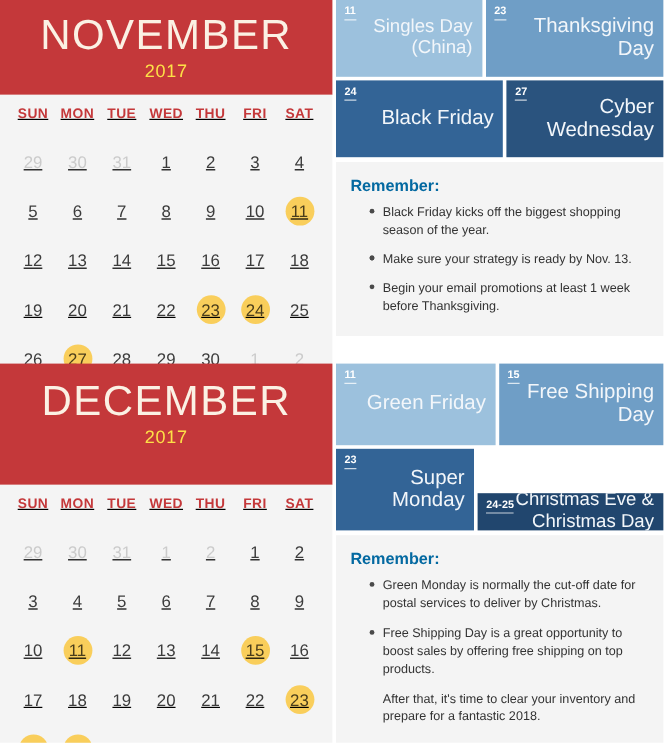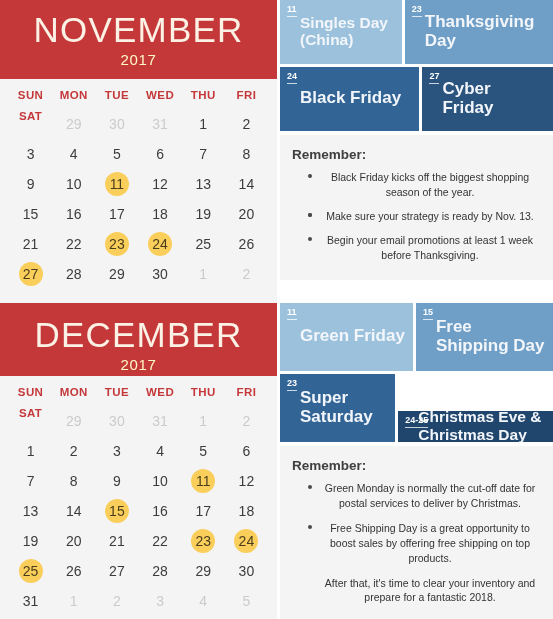--- a/index.html
+++ b/index.html
@@ -35,43 +35,44 @@
   .cal-col {
     width: 277px;
     flex: 0 0 277px;
   }
   .cal-header {
     background: #c4383a;
     text-align: center;
     color: #fdf3e7;
     padding: 12px 0 11px 0;
   }
-  #block-december .cal-header { padding: 14px 0 3px 0; }
+  #block-december .cal-header { padding: 14px 0 31px 0; }
   .cal-month-name {
     font-size: 35px;
     letter-spacing: 1.2px;
     line-height: 1.02;
     font-weight: 400;
     color: #fbf1e4;
   }
   .cal-year {
     font-size: 15px;
     letter-spacing: 0.6px;
     margin-top: 3px;
-    color: #fef9c3;
+    color: #fde047;
   }
   .cal-body {
     background: #f4f4f4;
     padding: 10px 9px 16px 9px;
   }
   #block-december .cal-body { padding-bottom: 22px; }
   .cal-grid {
     display: grid;
-    grid-template-columns: repeat(6, 1fr);
-    row-gap: 2px;
+    grid-template-columns: repeat(7, 1fr);
+    row-gap: 13px;
+    text-decoration: underline;
   }
   .dow {
     text-align: center;
     color: #c4383a;
     font-size: 11.5px;
     font-weight: 700;
     letter-spacing: 0.4px;
     padding-bottom: 7px;
   }
   .daycell {
@@ -130,53 +131,51 @@
     font-size: 9px;
     font-weight: 700;
     line-height: 1.1;
     color: #ffffff;
     border-bottom: 1px solid rgba(255,255,255,0.75);
     padding-bottom: 1px;
   }
   .event-title {
     font-size: 17px;
     line-height: 1.12;
-    text-align: left;
+    text-align: right;
     color: #f2f6fa;
     width: 100%;
     padding-left: 12px;
     box-sizing: border-box;
-    font-weight: bold;
   }
   .event-card.sz-s .event-title { font-size: 15.5px; }
 
   .tone-light  { background: #9cc1dd; }
   .tone-mid    { background: #6f9ec6; }
   .tone-dark   { background: #336496; }
   .tone-darker { background: #2a537e; }
   .tone-navy   { background: #21466e; margin-top: 37px; }
 
   
   .remember {
     background: #f4f4f4;
     margin-top: 4px;
     padding: 12px 12px 14px 10px;
   }
   #block-december .remember { padding-bottom: 18px; }
   .remember-title {
     font-size: 13.5px;
     font-weight: 700;
-    color: #404040;
+    color: #0369a1;
     margin: 0 0 8px 2px;
   }
   .remember-list {
     margin: 0;
     padding: 0 0 0 18px;
     list-style: none;
-    text-align: center;
   }
   .remember-list li {
     position: relative;
     font-size: 10.5px;
     line-height: 1.42;
     color: #333333;
     margin-bottom: 9px;
     padding-left: 11px;
   }
   #block-december .remember-list li { margin-bottom: 10px; }
@@ -331,21 +330,21 @@
               <span class="event-title">Thanksgiving Day</span>
             </div>
           </div>
           <div class="event-row">
             <div class="event-card tone-dark" style="flex: 140 0 0px;">
               <span class="event-date">24</span>
               <span class="event-title">Black Friday</span>
             </div>
             <div class="event-card tone-darker" style="flex: 130 0 0px;">
               <span class="event-date">27</span>
-              <span class="event-title">Cyber Friday</span>
+              <span class="event-title">Cyber Wednesday</span>
             </div>
           </div>
         </div>
       <div class="remember">
         <div class="remember-title">Remember:</div>
         <ul class="remember-list" id="rem-nov">
             <li><span class="bullet"></span><span>Black Friday kicks off the biggest shopping season of the year.</span></li>
             <li><span class="bullet"></span></li>
             <li><span class="bullet"></span><span>Make sure your strategy is ready by Nov. 13.</span></li>
             <li><span class="bullet"></span><span>Begin your email promotions at least 1 week before Thanksgiving.</span></li>
@@ -506,21 +505,21 @@
               <span class="event-title">Green Friday</span>
             </div>
             <div class="event-card tone-mid" style="flex: 145 0 0px;">
               <span class="event-date">15</span>
               <span class="event-title">Free Shipping Day</span>
             </div>
           </div>
           <div class="event-row">
             <div class="event-card tone-dark" style="flex: 118 0 0px;">
               <span class="event-date">23</span>
-              <span class="event-title">Super Saturday</span>
+              <span class="event-title">Super Monday</span>
             </div>
             <div class="event-card tone-navy sz-s" style="flex: 165 0 0px;">
               <span class="event-date">24-25</span>
               <span class="event-title">Christmas Eve &amp; Christmas Day</span>
             </div>
           </div>
         </div>
       <div class="remember">
         <div class="remember-title">Remember:</div>
         <ul class="remember-list" id="rem-dec">

